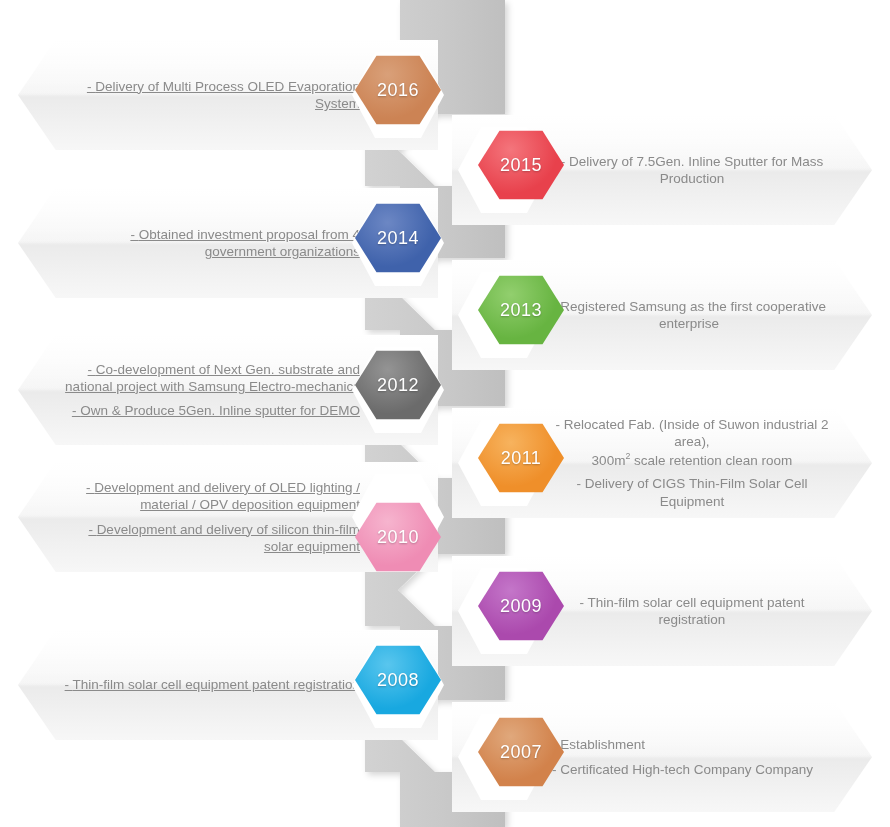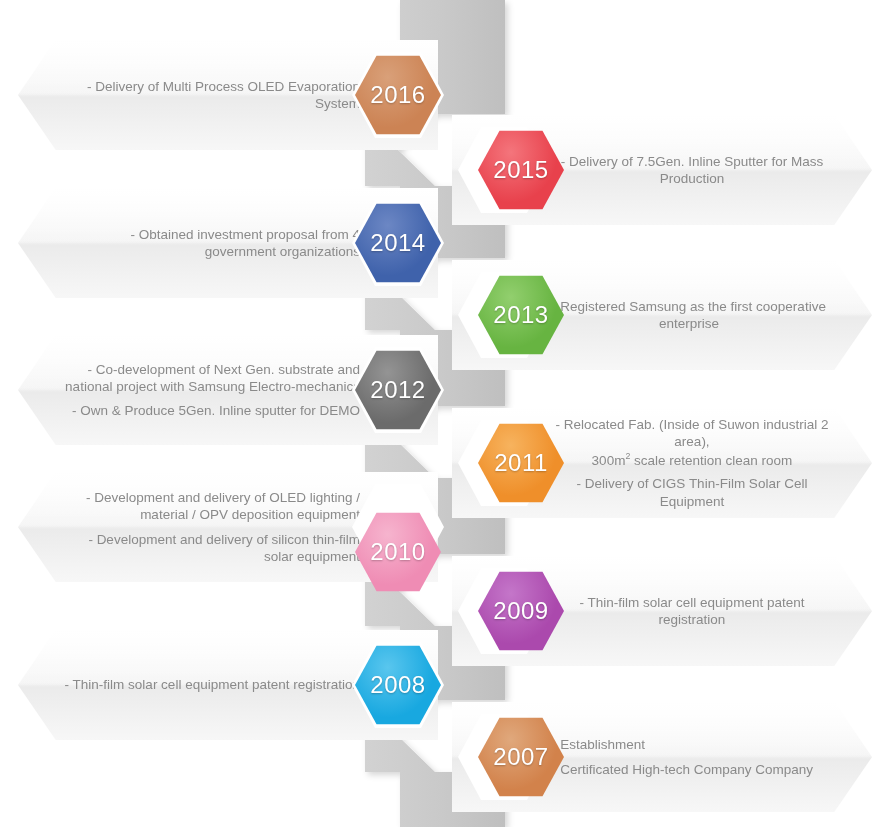--- a/index.html
+++ b/index.html
@@ -41,32 +41,32 @@
   }
 
   
   .txt{
     position:absolute;top:0;height:110px;
     display:flex;flex-direction:column;justify-content:center;
     gap:7px;
     color:#8a8a8a;font-size:13.5px;line-height:1.28;
     z-index:3;
   }
-  .row.left .txt{ right:78px; left:46px; text-align:right; align-items:flex-end;}
+  .row.left .txt{ right:78px; left:46px; text-align:right; align-items:flex-end;text-decoration:underline;}
   .row.right .txt{ left:100px; right:40px; text-align:center; align-items:flex-start;}
   .txt .line{white-space:pre-line;}
   .txt .line::before{content:"- ";}
 
   
   .hex{
-    position:absolute;top:15px;width:86px;height:80px;z-index:6;
+    position:absolute;top:15px;width:86px;height:70px;z-index:6;
     display:flex;align-items:center;justify-content:center;
     -webkit-clip-path:polygon(25% 1%,75% 1%,100% 50%,75% 99%,25% 99%,0% 50%);
     clip-path:polygon(25% 1%,75% 1%,100% 50%,75% 99%,25% 99%,0% 50%);
-    color:#ffffff;font-size:24px;letter-spacing:.5px;
+    color:#ffffff;font-size:18px;letter-spacing:.5px;
     text-shadow:0 1px 2px rgba(0,0,0,0.25);
   }
   .hexwrap{
     position:absolute;top:12px;width:92px;height:86px;z-index:5;
     background:#ffffff;
     -webkit-clip-path:polygon(25% 0%,75% 0%,100% 50%,75% 100%,25% 100%,0% 50%);
     clip-path:polygon(25% 0%,75% 0%,100% 50%,75% 100%,25% 100%,0% 50%);
     filter:drop-shadow(2px 3px 3px rgba(0,0,0,0.22));
   }
   .row.left .hexwrap{right:-6px;}
@@ -194,21 +194,21 @@
       </div>
       <div class="row right" style="top: 408px;">
         <div class="bar"></div>
         <div class="txt">
           <div class="line">Relocated Fab. (Inside of Suwon industrial 2 area),<br>300m<sup>2</sup> scale retention clean room</div>
           <div class="line">Delivery of CIGS Thin-Film Solar Cell Equipment</div>
         </div>
         <div class="hexwrap"></div>
         <div class="hex" style="background: radial-gradient(at 38% 28%, rgb(247, 179, 94) 0%, rgb(239, 143, 42) 62%, rgb(239, 143, 42) 100%);">2011</div>
       </div>
-      <div class="row left" style="top: 472px;">
+      <div class="row left" style="top: 462px;">
         <div class="bar"></div>
         <div class="txt">
           <div class="line">Development and delivery of OLED lighting /
 material / OPV deposition equipment</div>
           <div class="line">Development and delivery of silicon thin-film
 solar equipment</div>
         </div>
         <div class="hexwrap"></div>
         <div class="hex" style="background: radial-gradient(at 38% 28%, rgb(246, 180, 206) 0%, rgb(239, 140, 180) 62%, rgb(239, 140, 180) 100%); margin-top: 25px;">2010</div>
       </div>

